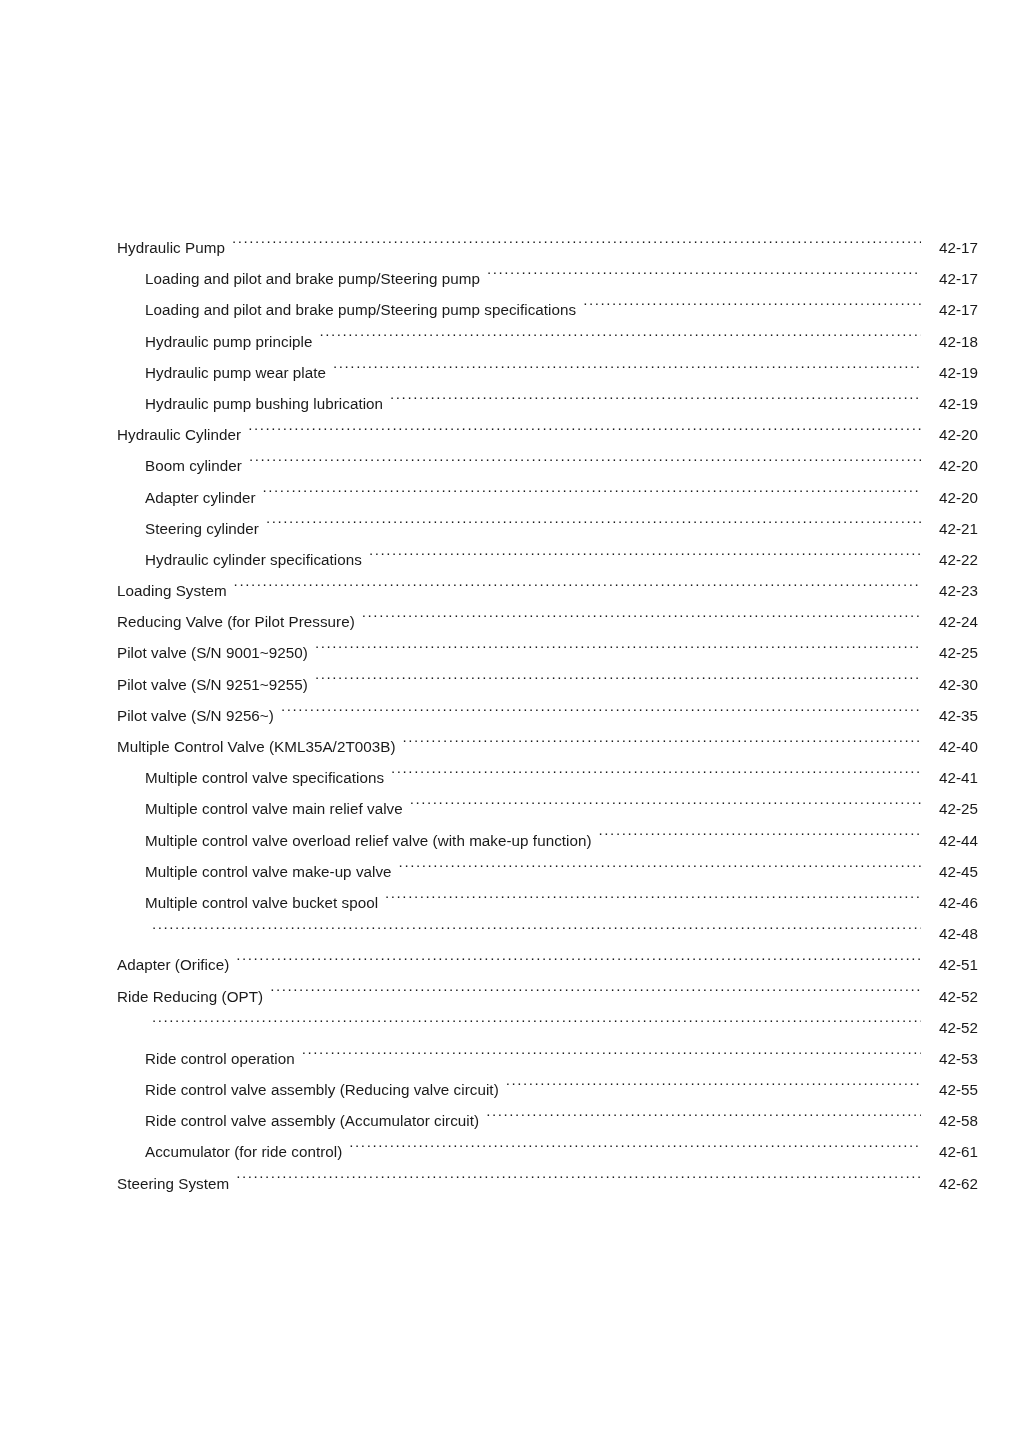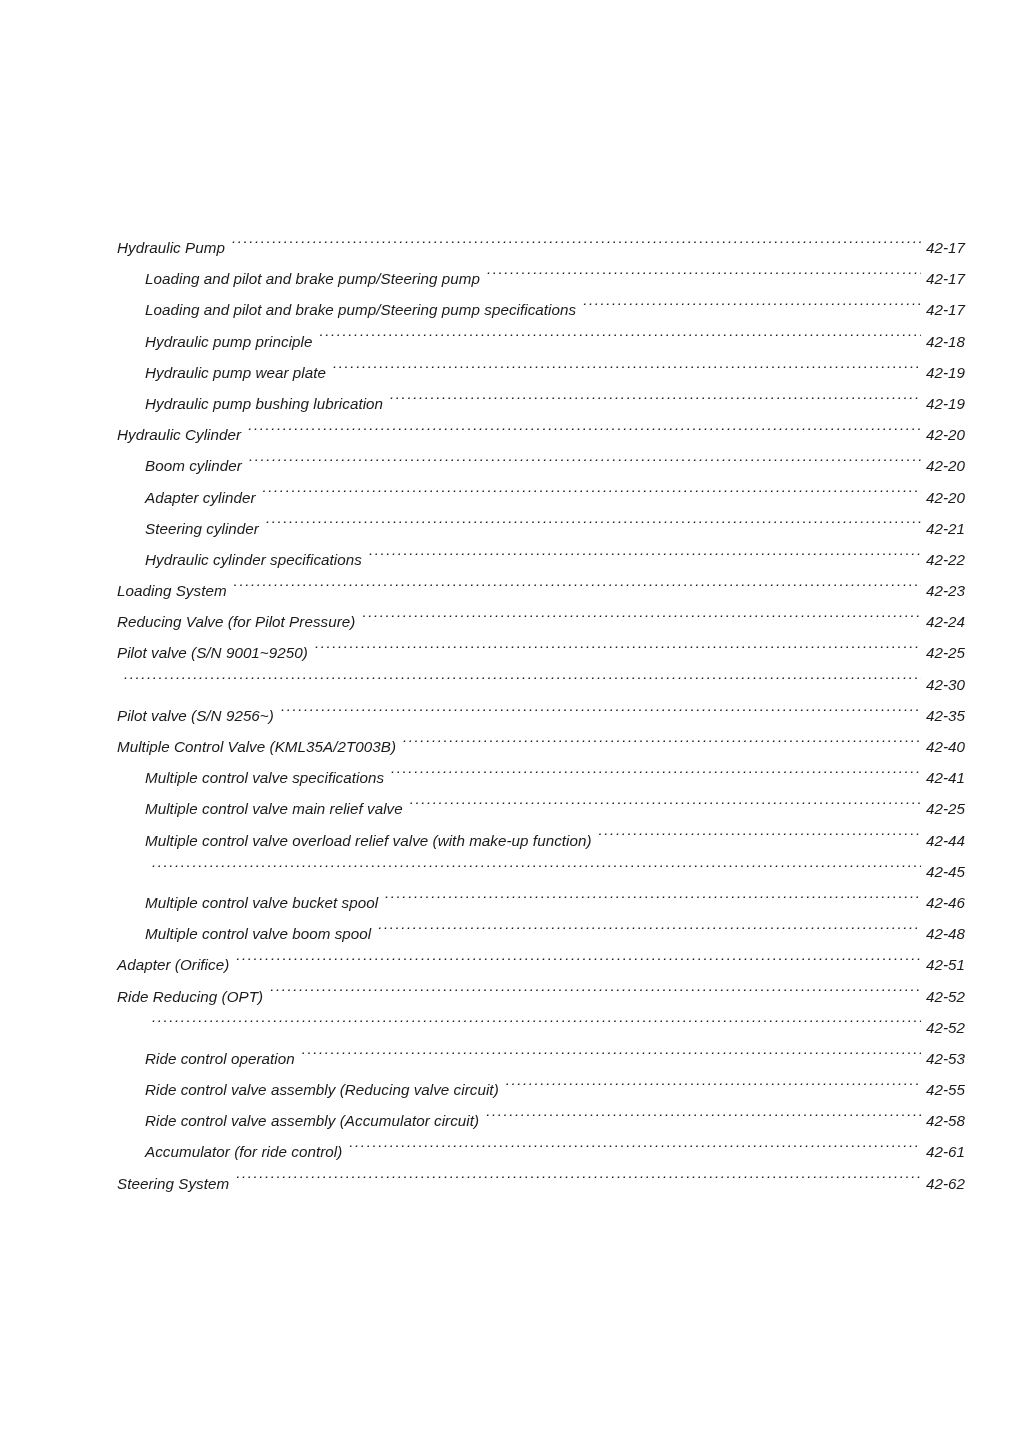--- a/index.html
+++ b/index.html
@@ -21,21 +21,20 @@
     height: 1449px;
     background: #ffffff;
     box-sizing: border-box;
   }
 
   .toc {
     position: absolute;
     left: 117px;
     top: 232px;
     width: 861px;
-    font-style: italic;
   }
 
   .toc-entry {
     display: flex;
     align-items: baseline;
     height: 31.2px;
     font-size: 15.2px;
     line-height: 31.2px;
     white-space: nowrap;
     color: #1a1a1a;
@@ -65,20 +64,21 @@
     letter-spacing: 1.55px;
     color: #1a1a1a;
     position: absolute;
     left: 0;
     bottom: 0;
     white-space: nowrap;
   }
 
   .entry-page {
     flex: 0 0 auto;
+    text-align: right;
     min-width: 52px;
     letter-spacing: 0.05px;
   }
 </style>
 </head>
 <body>
 
 <div class="page">
   <div class="toc">
       <div class="toc-entry level-1">
@@ -145,20 +145,21 @@
         <span class="entry-title">Reducing Valve (for Pilot Pressure)</span>
         <span class="leader"></span>
         <span class="entry-page">42-24</span>
       </div>
       <div class="toc-entry level-1">
         <span class="entry-title">Pilot valve (S/N 9001~9250)</span>
         <span class="leader"></span>
         <span class="entry-page">42-25</span>
       </div>
       <div class="toc-entry level-1">
+        <span class="entry-title">Pilot valve (S/N 9251~9255)</span>
         <span class="leader"></span>
         <span class="entry-page">42-30</span>
       </div>
       <div class="toc-entry level-1">
         <span class="entry-title">Pilot valve (S/N 9256~)</span>
         <span class="leader"></span>
         <span class="entry-page">42-35</span>
       </div>
       <div class="toc-entry level-1">
         <span class="entry-title">Multiple Control Valve (KML35A/2T003B)</span>
@@ -174,30 +175,30 @@
         <span class="entry-title">Multiple control valve main relief valve</span>
         <span class="leader"></span>
         <span class="entry-page">42-25</span>
       </div>
       <div class="toc-entry level-2">
         <span class="entry-title">Multiple control valve overload relief valve (with make-up function)</span>
         <span class="leader"></span>
         <span class="entry-page">42-44</span>
       </div>
       <div class="toc-entry level-2">
+        <span class="entry-title">Multiple control valve make-up valve</span>
         <span class="leader"></span>
         <span class="entry-page">42-45</span>
       </div>
       <div class="toc-entry level-2">
         <span class="entry-title">Multiple control valve bucket spool</span>
         <span class="leader"></span>
         <span class="entry-page">42-46</span>
       </div>
       <div class="toc-entry level-2">
-        <span class="entry-title">Multiple control valve boom spool</span>
         <span class="leader"></span>
         <span class="entry-page">42-48</span>
       </div>
       <div class="toc-entry level-1">
         <span class="entry-title">Adapter (Orifice)</span>
         <span class="leader"></span>
         <span class="entry-page">42-51</span>
       </div>
       <div class="toc-entry level-1">
         <span class="entry-title">Ride Reducing (OPT)</span>

